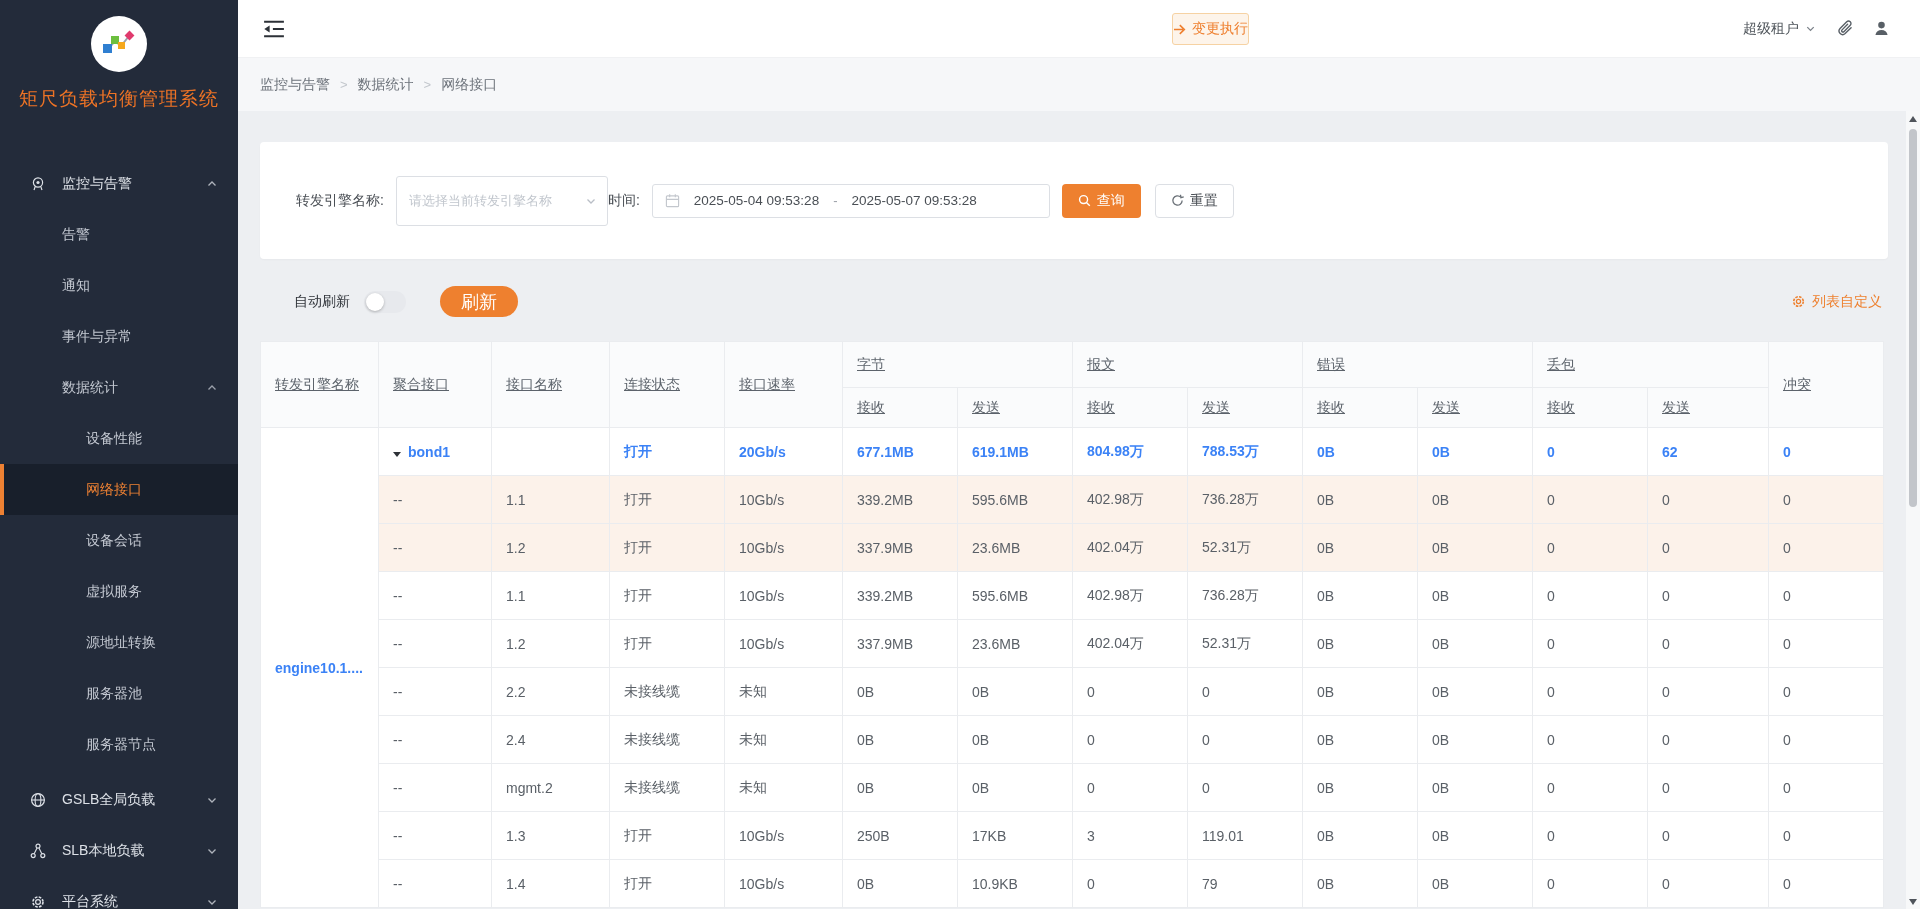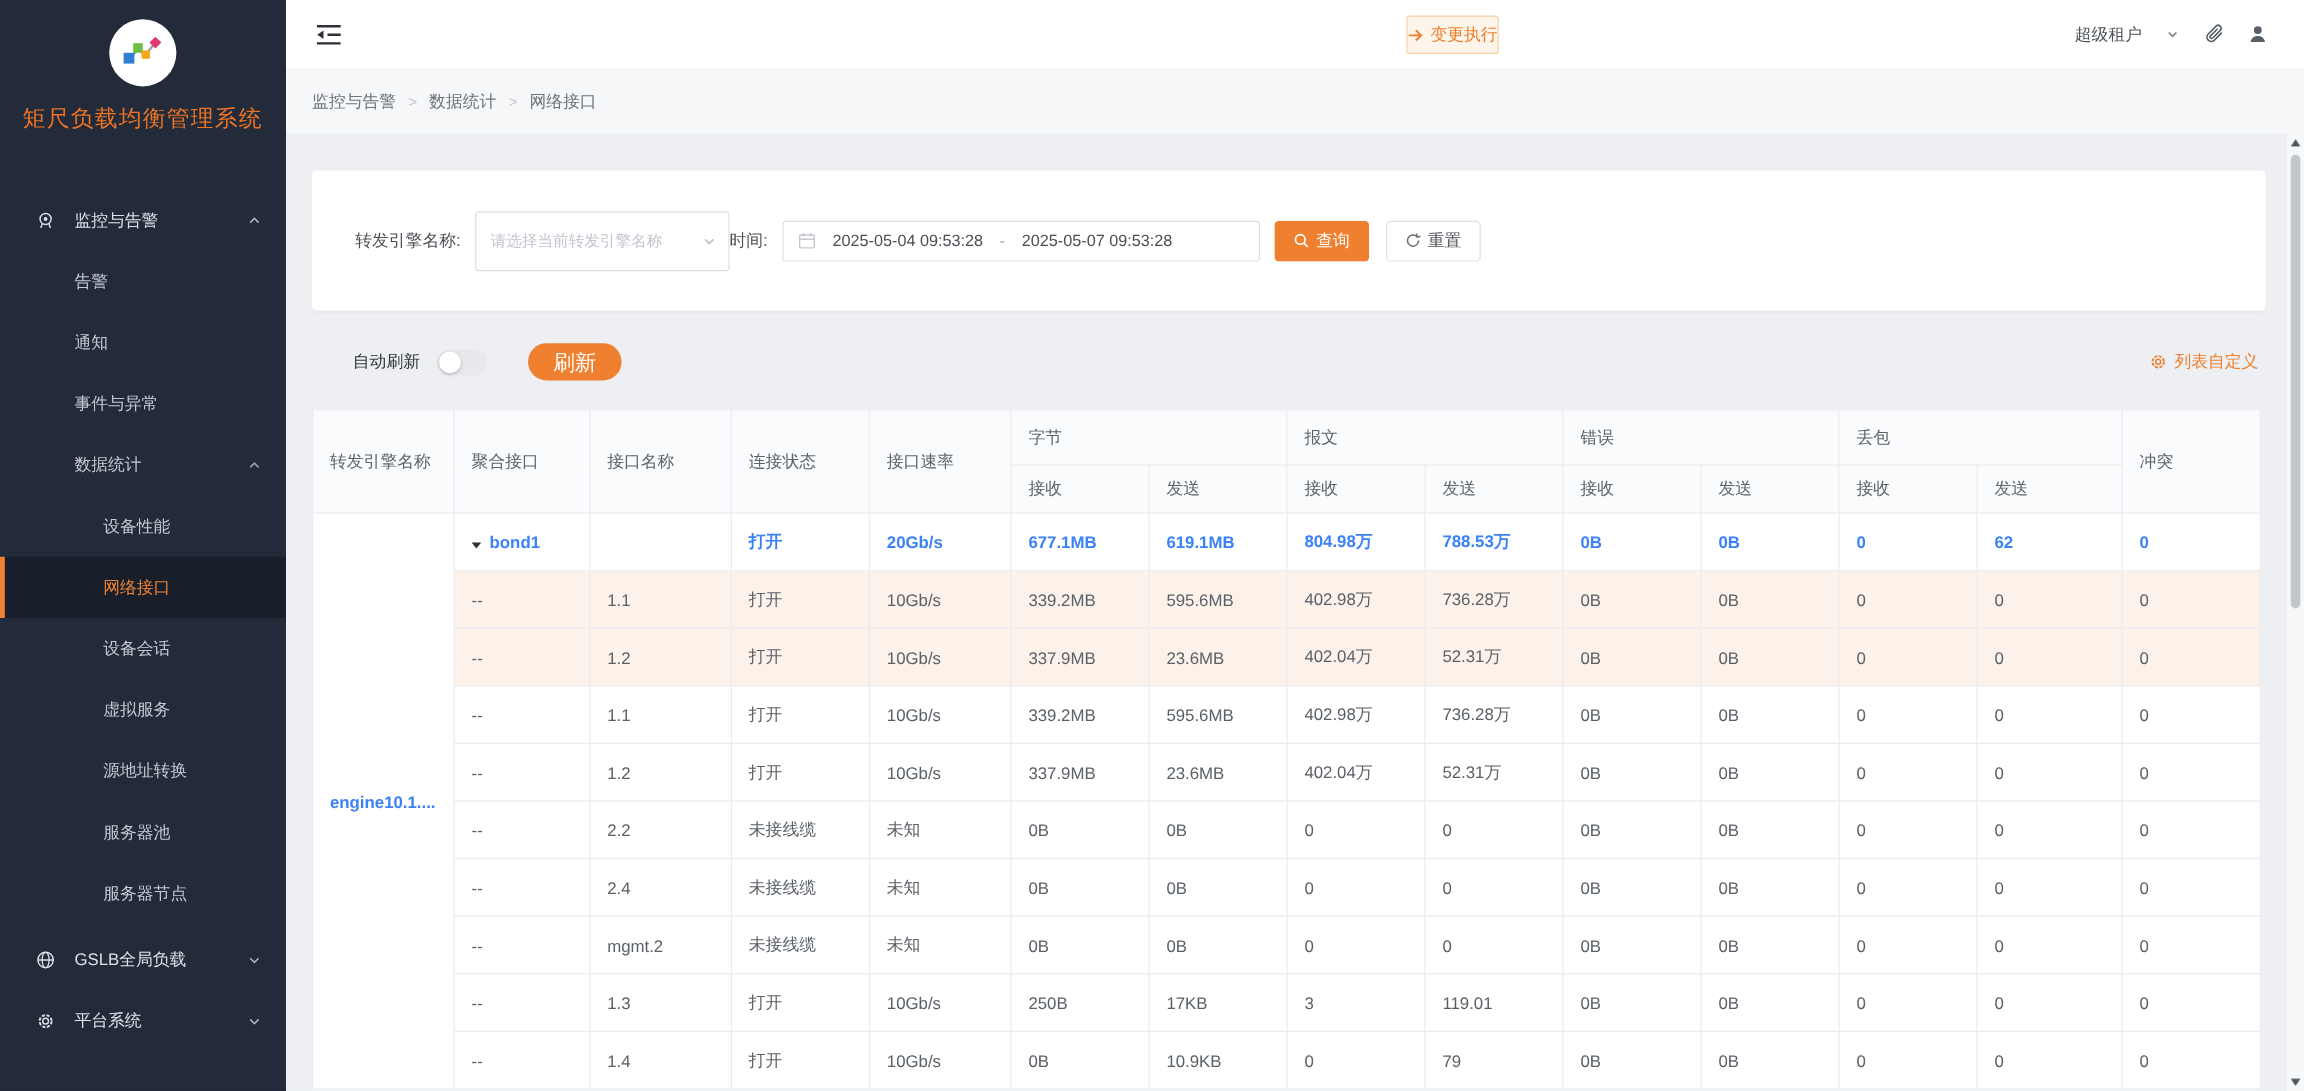--- a/index.html
+++ b/index.html
@@ -26,21 +26,21 @@
 
   
   .main { margin-left:238px; height:100%; display:flex; flex-direction:column; }
   .topbar { height:58px; background:#fff; display:flex; align-items:center; padding:0 30px 0 25px;
     position:relative; border-bottom:1px solid #f0f1f3; }
   .fold-btn { width:22px; height:18px; cursor:pointer; color:#2c3137; }
   .change-exec { position:absolute; left:934px; top:13px; height:32px; display:flex; align-items:center; gap:5px;
     background:#fdf4ea; border:1px solid #f6d2a3; border-radius:3px; color:#ee7e2d; font-size:14px;
     padding:0 0; cursor:pointer; }
   .topbar-right { margin-left:auto; display:flex; align-items:center; gap:20px; color:#4c5258; }
-  .tenant { display:flex; align-items:center; gap:20px; font-size:14px; cursor:pointer; }
+  .tenant { display:flex; align-items:center; gap:6px; font-size:14px; cursor:pointer; }
   .tenant .chev { width:11px; height:11px; color:#7a8088; }
   .icon-btn { width:17px; height:17px; color:#585f66; cursor:pointer; }
 
   .breadcrumb { height:53px; background:#f6f7f9; display:flex; align-items:center; padding-left:22px;
     font-size:14px; color:#6d737b; gap:10px; }
   .breadcrumb .sep { color:#c2c6cc; font-size:13px; }
   .breadcrumb .bc-item { cursor:pointer; }
 
   .content { flex:1; padding:0 32px 0 22px; }
 
@@ -72,21 +72,21 @@
   .refresh-btn { margin-left:34px; height:31px; padding:0 21px; border-radius:16px; background:#ee802f;
     color:#fff; font-size:18px; display:flex; align-items:center; cursor:pointer; border:none; }
   .customize { margin-left:auto; margin-right:6px; display:flex; align-items:center; gap:6px;
     color:#ee802f; font-size:14px; cursor:pointer; }
   .customize .gi { width:15px; height:15px; }
 
   
   .table-wrap { margin-top:24px; }
   table { border-collapse:collapse; table-layout:fixed; width:1624px; background:#fff; font-size:14px; }
   th, td { border:1px solid #eaecef; text-align:left; padding-left:14px; }
-  thead th { background:#fafbfc; color:#5c636b; font-weight:normal; }
+  thead th { background:#fafbfc; color:#5c636b; font-weight:normal;text-decoration:underline; }
   thead tr.h1 th { height:46px; }
   thead tr.h2 th { height:40px; }
   tbody td { height:48px; color:#5a6067; background:#fff; }
   tbody tr.hl td { background:#fcf2ea; }
   tbody tr.bold-row td { font-weight:bold; color:#3b82f6; }
   td.engine-cell { color:#555b62; }
   .caret { display:inline-block; width:0; height:0; border-left:4.5px solid transparent;
     border-right:4.5px solid transparent; border-top:5.5px solid #2e3237; margin-right:7px; cursor:pointer; }
 
   
@@ -164,20 +164,32 @@
     <div class="side-item lv3">
       <span>服务器节点</span>
     </div>
     <div class="side-item group gap">
       <svg class="mi" viewBox="0 0 16 16">
         <circle cx="8" cy="8" r="6.4" fill="none" stroke="currentColor" stroke-width="1.2"></circle>
         <ellipse cx="8" cy="8" rx="2.9" ry="6.4" fill="none" stroke="currentColor" stroke-width="1.1"></ellipse>
         <path d="M1.6 8h12.8" stroke="currentColor" stroke-width="1.1"></path>
       </svg>
       <span>GSLB全局负载</span>
+      <svg class="chev" viewBox="0 0 12 12">
+        <path d="M2.5 4.5L6 8l3.5-3.5" fill="none" stroke="currentColor" stroke-width="1.3"></path>
+      </svg>
+    </div>
+    <div class="side-item group">
+      <svg class="mi" viewBox="0 0 16 16">
+        <circle cx="8" cy="3.2" r="2" fill="none" stroke="currentColor" stroke-width="1.2"></circle>
+        <circle cx="3.2" cy="12.6" r="2" fill="none" stroke="currentColor" stroke-width="1.2"></circle>
+        <circle cx="12.8" cy="12.6" r="2" fill="none" stroke="currentColor" stroke-width="1.2"></circle>
+        <path d="M7 5L4.2 10.8M9 5l2.8 5.8" stroke="currentColor" stroke-width="1.1" fill="none"></path>
+      </svg>
+      <span>SLB本地负载</span>
       <svg class="chev" viewBox="0 0 12 12">
         <path d="M2.5 4.5L6 8l3.5-3.5" fill="none" stroke="currentColor" stroke-width="1.3"></path>
       </svg>
     </div>
     <div class="side-item group">
       <svg class="mi" viewBox="0 0 16 16">
         <circle cx="8" cy="8" r="2.4" fill="none" stroke="currentColor" stroke-width="1.2"></circle>
         <circle cx="8" cy="8" r="5" fill="none" stroke="currentColor" stroke-width="1.6" stroke-dasharray="2.6 1.35"></circle>
       </svg>
       <span>平台系统</span>

